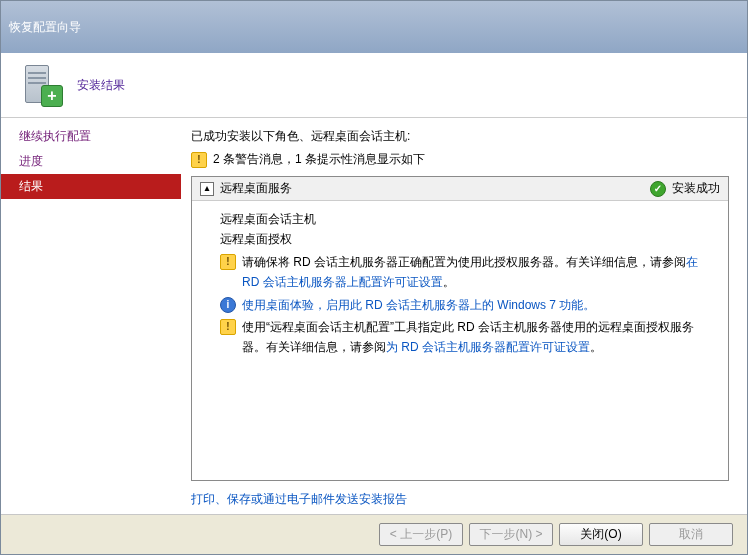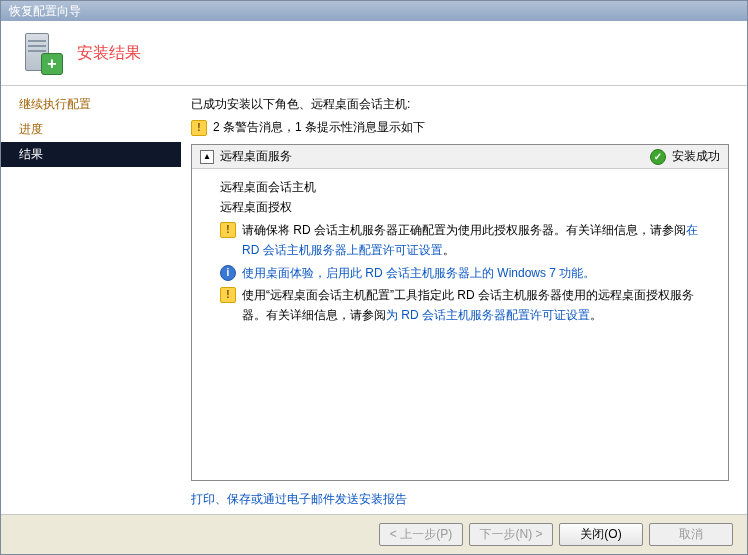--- a/index.html
+++ b/index.html
@@ -1,27 +1,27 @@
 <!DOCTYPE html>
 <html><head>
 <meta charset="utf-8">
 <style>
 html,body{margin:0;padding:0;font-family:"Microsoft YaHei","SimSun",Tahoma,sans-serif;font-size:12px;background:#ece9d8}
 .window{width:748px;height:555px;background:#fff;display:flex;flex-direction:column;border:1px solid #7b8a9c;box-sizing:border-box}
-.titlebar{height:20px;background:linear-gradient(#b1c0d6,#8fa6c5);color:#fff;padding:0 8px;font-size:12px;display:flex;align-items:center}
+.titlebar{height:20px;background:linear-gradient(#b1c0d6,#8fa6c5);color:#fff;padding:16px 8px;font-size:12px;display:flex;align-items:center}
 .header{display:flex;align-items:center;padding:10px 18px;background:#fff;border-bottom:1px solid #ccc}
 .header-icon{width:44px;height:44px;position:relative;margin-right:14px}
 .server-box{position:absolute;left:6px;top:2px;width:22px;height:36px;background:linear-gradient(#d7dde4,#b8c2cc);border:1px solid #7a8694;border-radius:2px}
 .server-line{position:absolute;left:2px;right:2px;height:2px;background:#8a97a6}
 .add-badge{position:absolute;right:0;bottom:0;width:20px;height:20px;background:#4caf50;border:1px solid #2e7d32;border-radius:3px;display:flex;align-items:center;justify-content:center;color:#fff;font-weight:bold;font-size:16px;line-height:1}
-.header-title{font-size:16px;color:#ef4444}
+.header-title{font-size:12px;color:#4c1d95}
 .body{flex:1;display:flex;min-height:0}
 .sidebar{width:180px;background:#fff;padding-top:6px}
-.sidebar-item{padding:4px 18px;color:#a16207;cursor:default}
-.sidebar-item.active{background:#0f172a;color:#fff}
+.sidebar-item{padding:4px 18px;color:#701a75;cursor:default}
+.sidebar-item.active{background:#b91c1c;color:#fff}
 .content{flex:1;display:flex;flex-direction:column;padding:6px 18px 0 10px;min-width:0}
 .intro{margin:4px 0 6px}
 .msgline{display:flex;align-items:center;margin-bottom:8px}
 .warn-ico,.info-ico,.ok-ico{width:14px;height:14px;border-radius:2px;display:inline-flex;align-items:center;justify-content:center;font-size:10px;font-weight:bold;margin-right:6px;flex:none}
 .warn-ico{background:#ffd24a;border:1px solid #d9a400;color:#6b4a00}
 .info-ico{background:#3a78d6;border:1px solid #2457a8;color:#fff;border-radius:50%}
 .ok-ico{background:#3fa52e;border:1px solid #2d7a20;color:#fff;border-radius:50%}
 .panel{border:1px solid #8a8a8a;flex:1;overflow:auto;background:#fff}
 .role-hdr{display:flex;align-items:center;background:#f0f0f0;border-bottom:1px solid #ccc;padding:3px 8px}
 .collapse{width:12px;height:12px;border:1px solid #707070;text-align:center;line-height:10px;font-size:10px;margin-right:6px;background:#fff;cursor:pointer}

